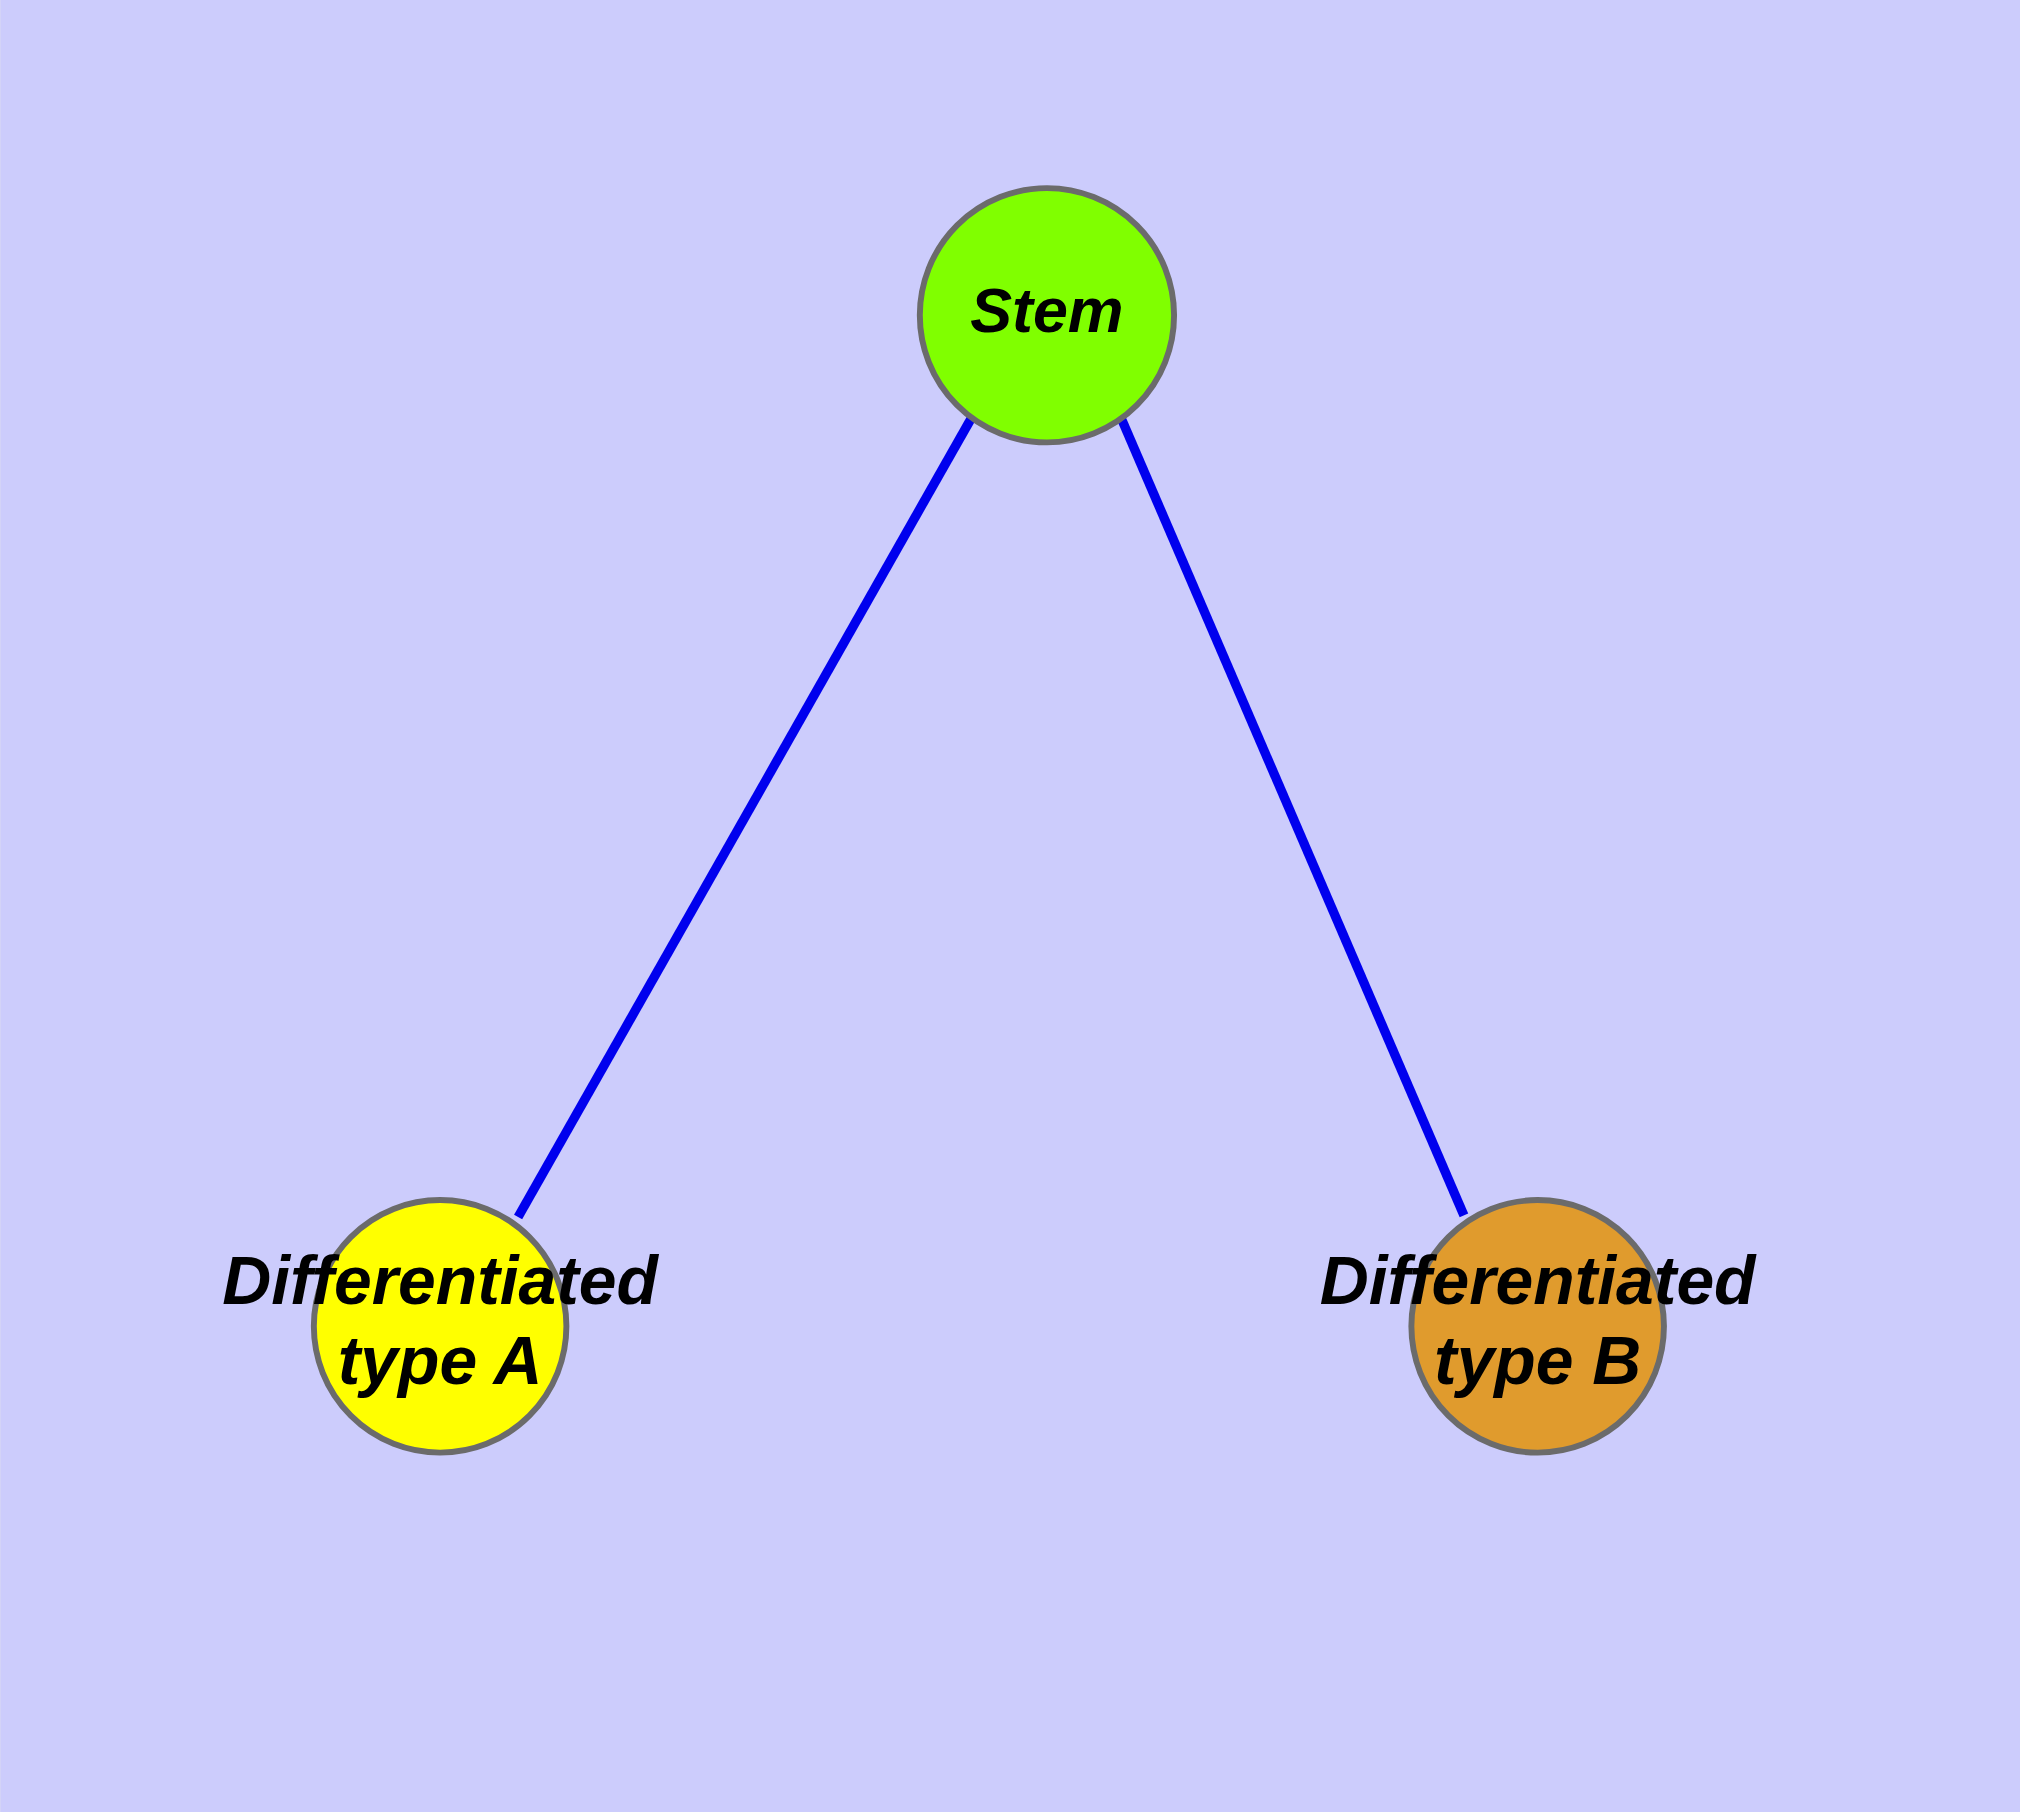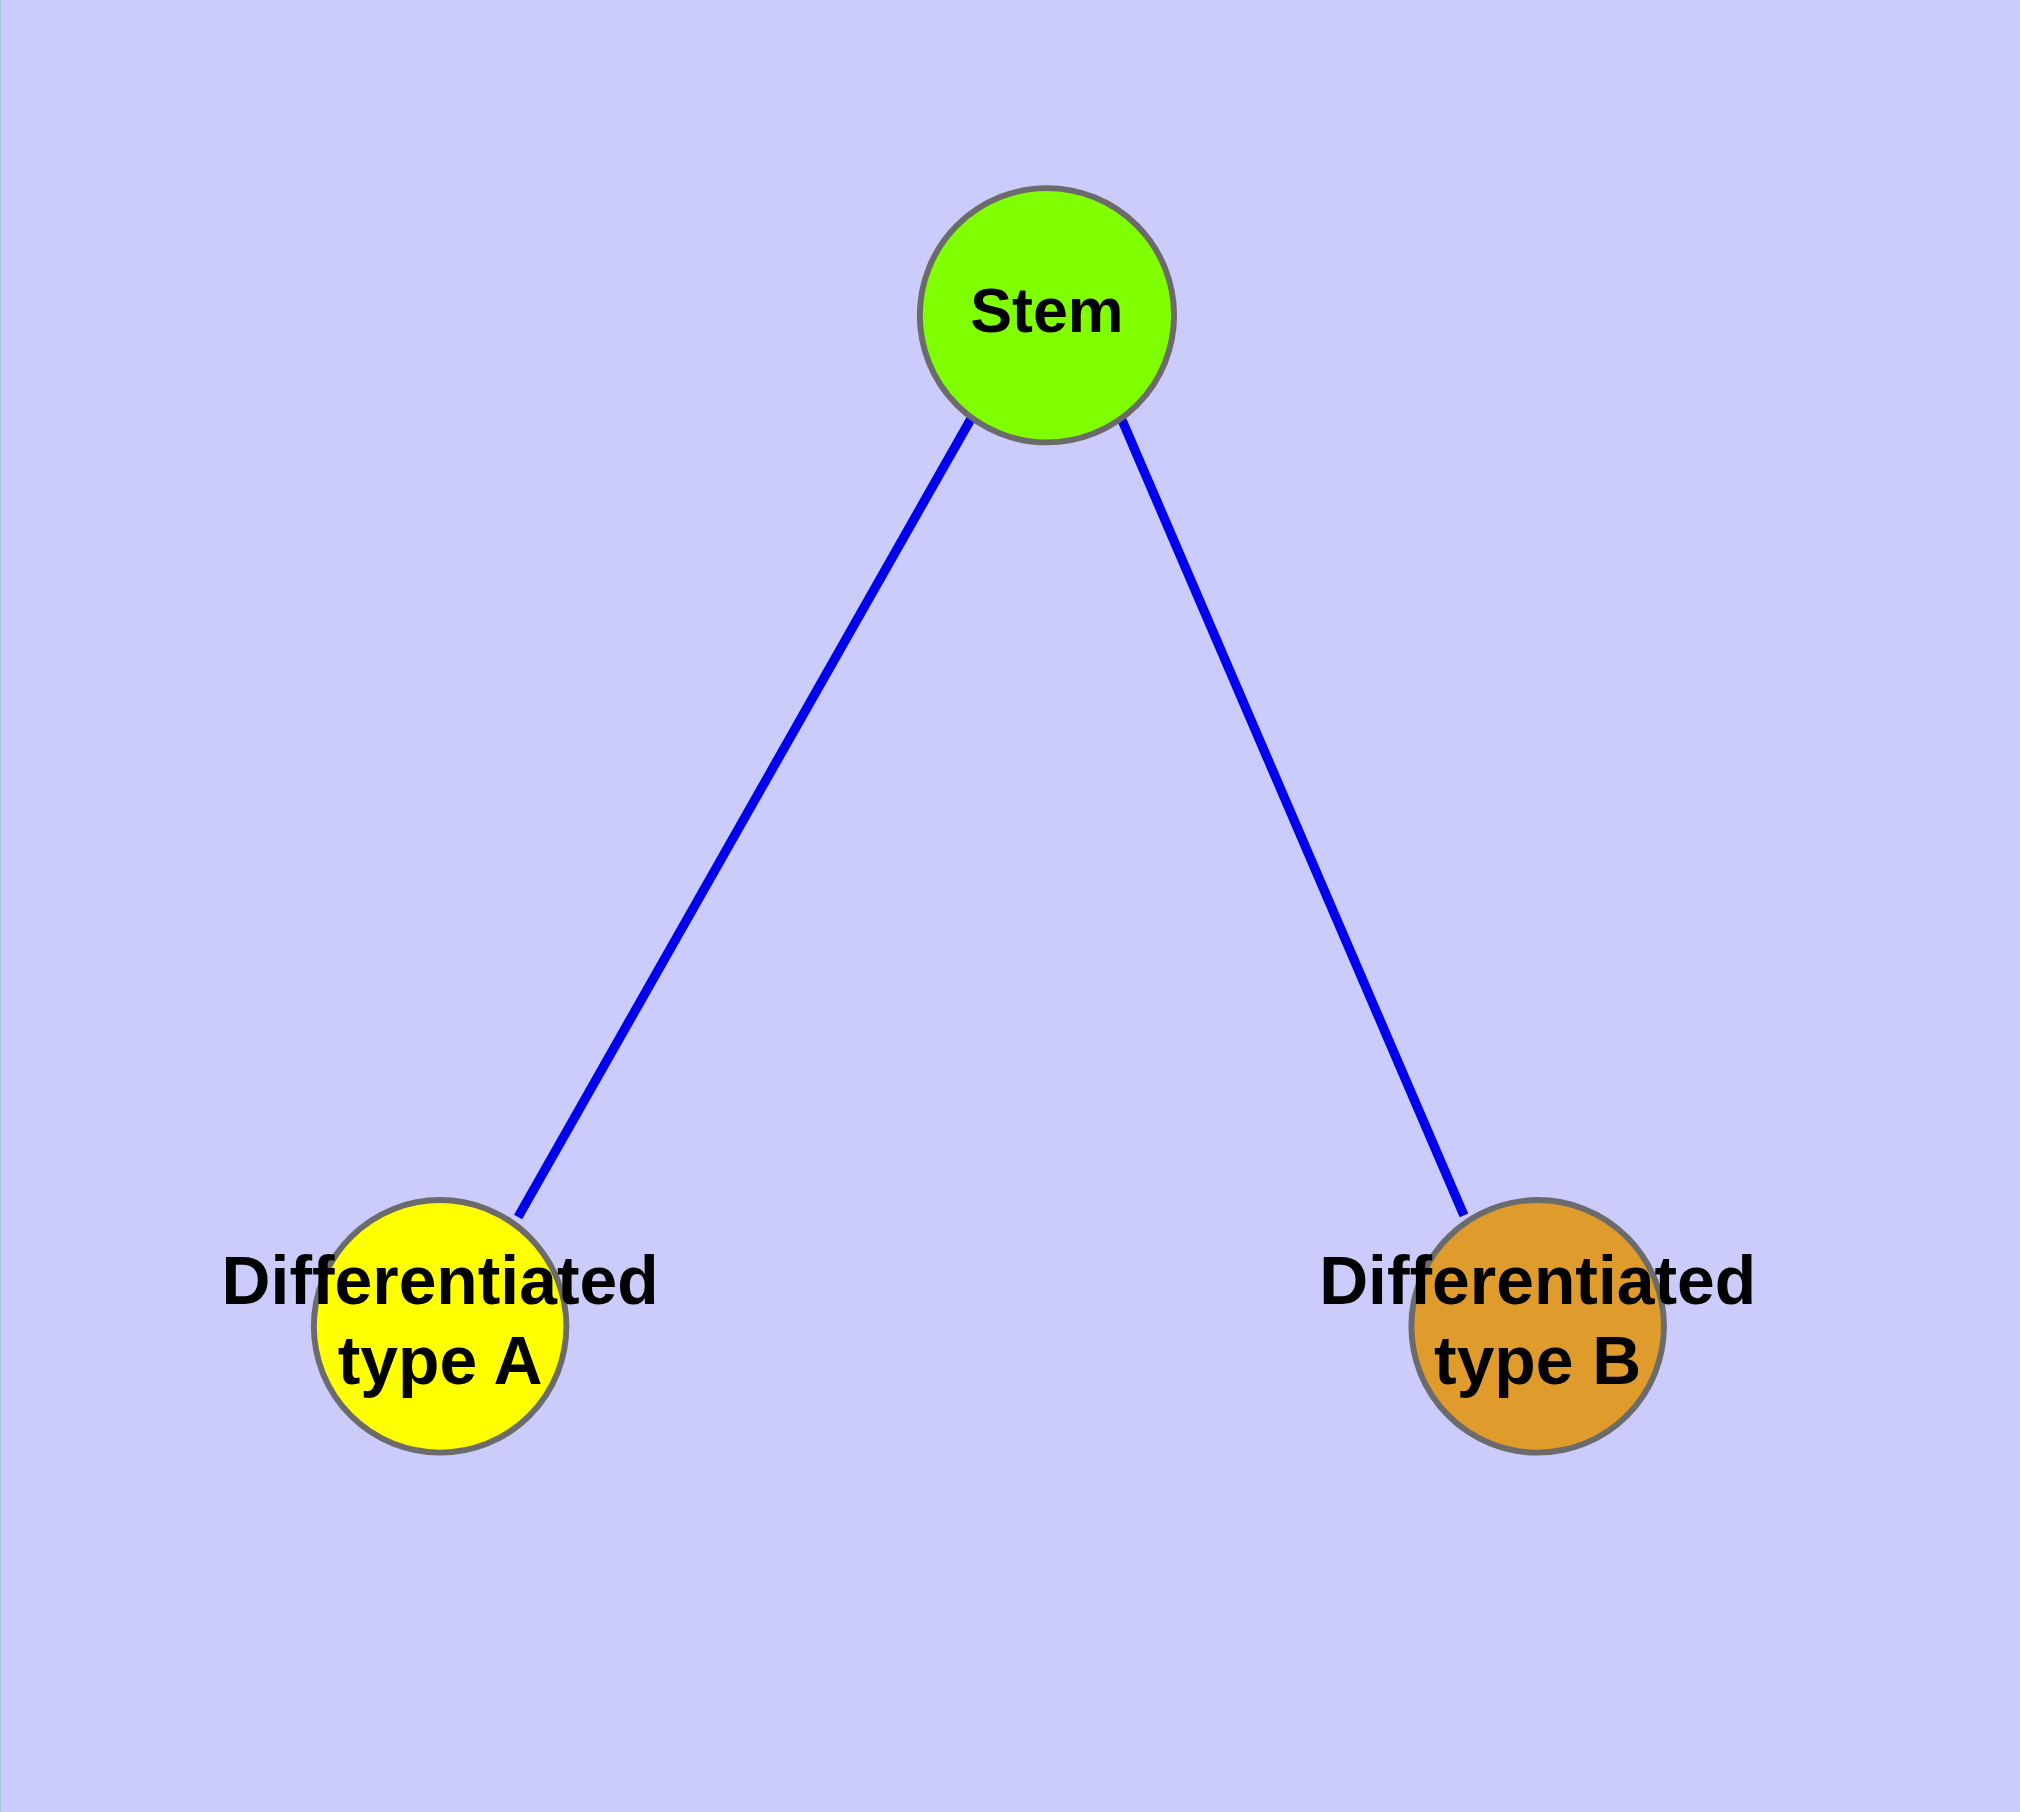--- a/index.html
+++ b/index.html
@@ -30,21 +30,21 @@
     text-anchor: middle;
     dominant-baseline: middle;
     paint-order: normal;
   }
   .node-label-root { font-size: 74px; }
   .node-label-leaf { font-size: 80px; }
 </style>
 </head>
 <body>
 
-<div id="canvas" style="width: 2021px; height: 1812px; background: #22c55e;">
+<div id="canvas" style="width: 2021px; height: 1812px; background: #e5e5e5; font-style: italic;">
   <svg id="graph-svg" viewBox="0 0 2384 2138" xmlns="http://www.w3.org/2000/svg" style="width: 2021px; height: 1812px;">
 
     <rect id="bg-rect" x="0" y="0" width="2384" height="2138" fill="#ccccfc"></rect>
 
     <g id="edges-layer">
       <line id="edge-0" stroke-linecap="butt" x1="1146" y1="493" x2="611" y2="1436" stroke="#0000ee" stroke-width="11"></line>
       <line id="edge-1" stroke-linecap="butt" x1="1322" y1="492" x2="1727" y2="1434" stroke="#0000ee" stroke-width="11"></line>
     </g>
 
     <g id="nodes-layer">

